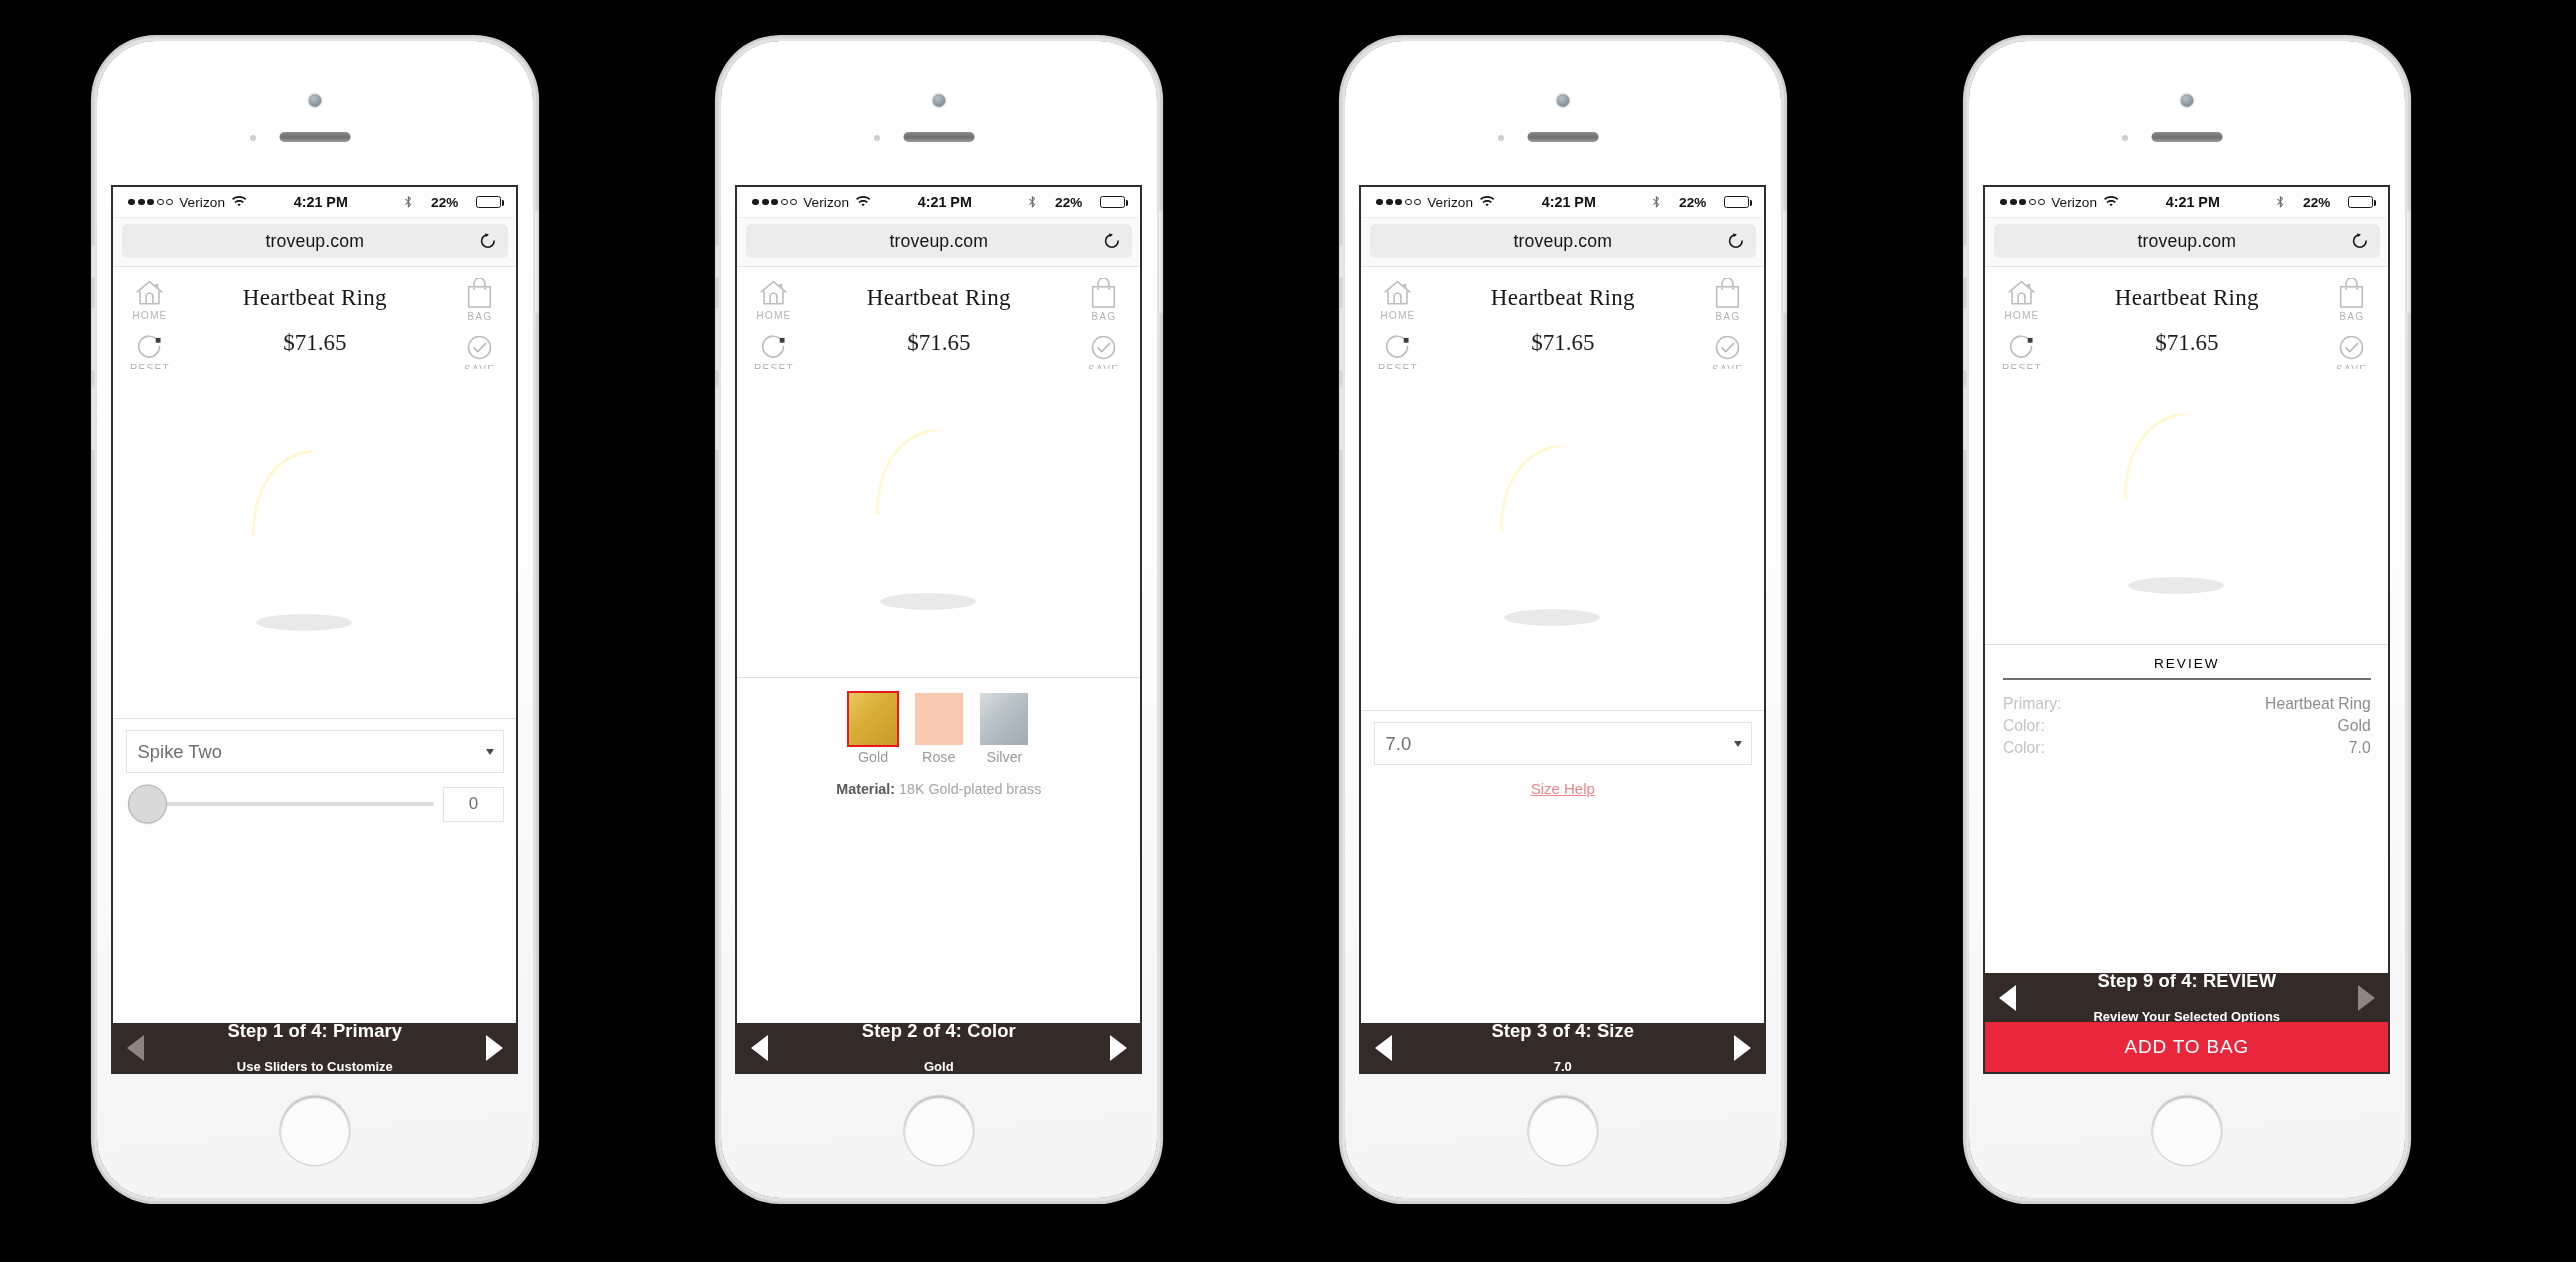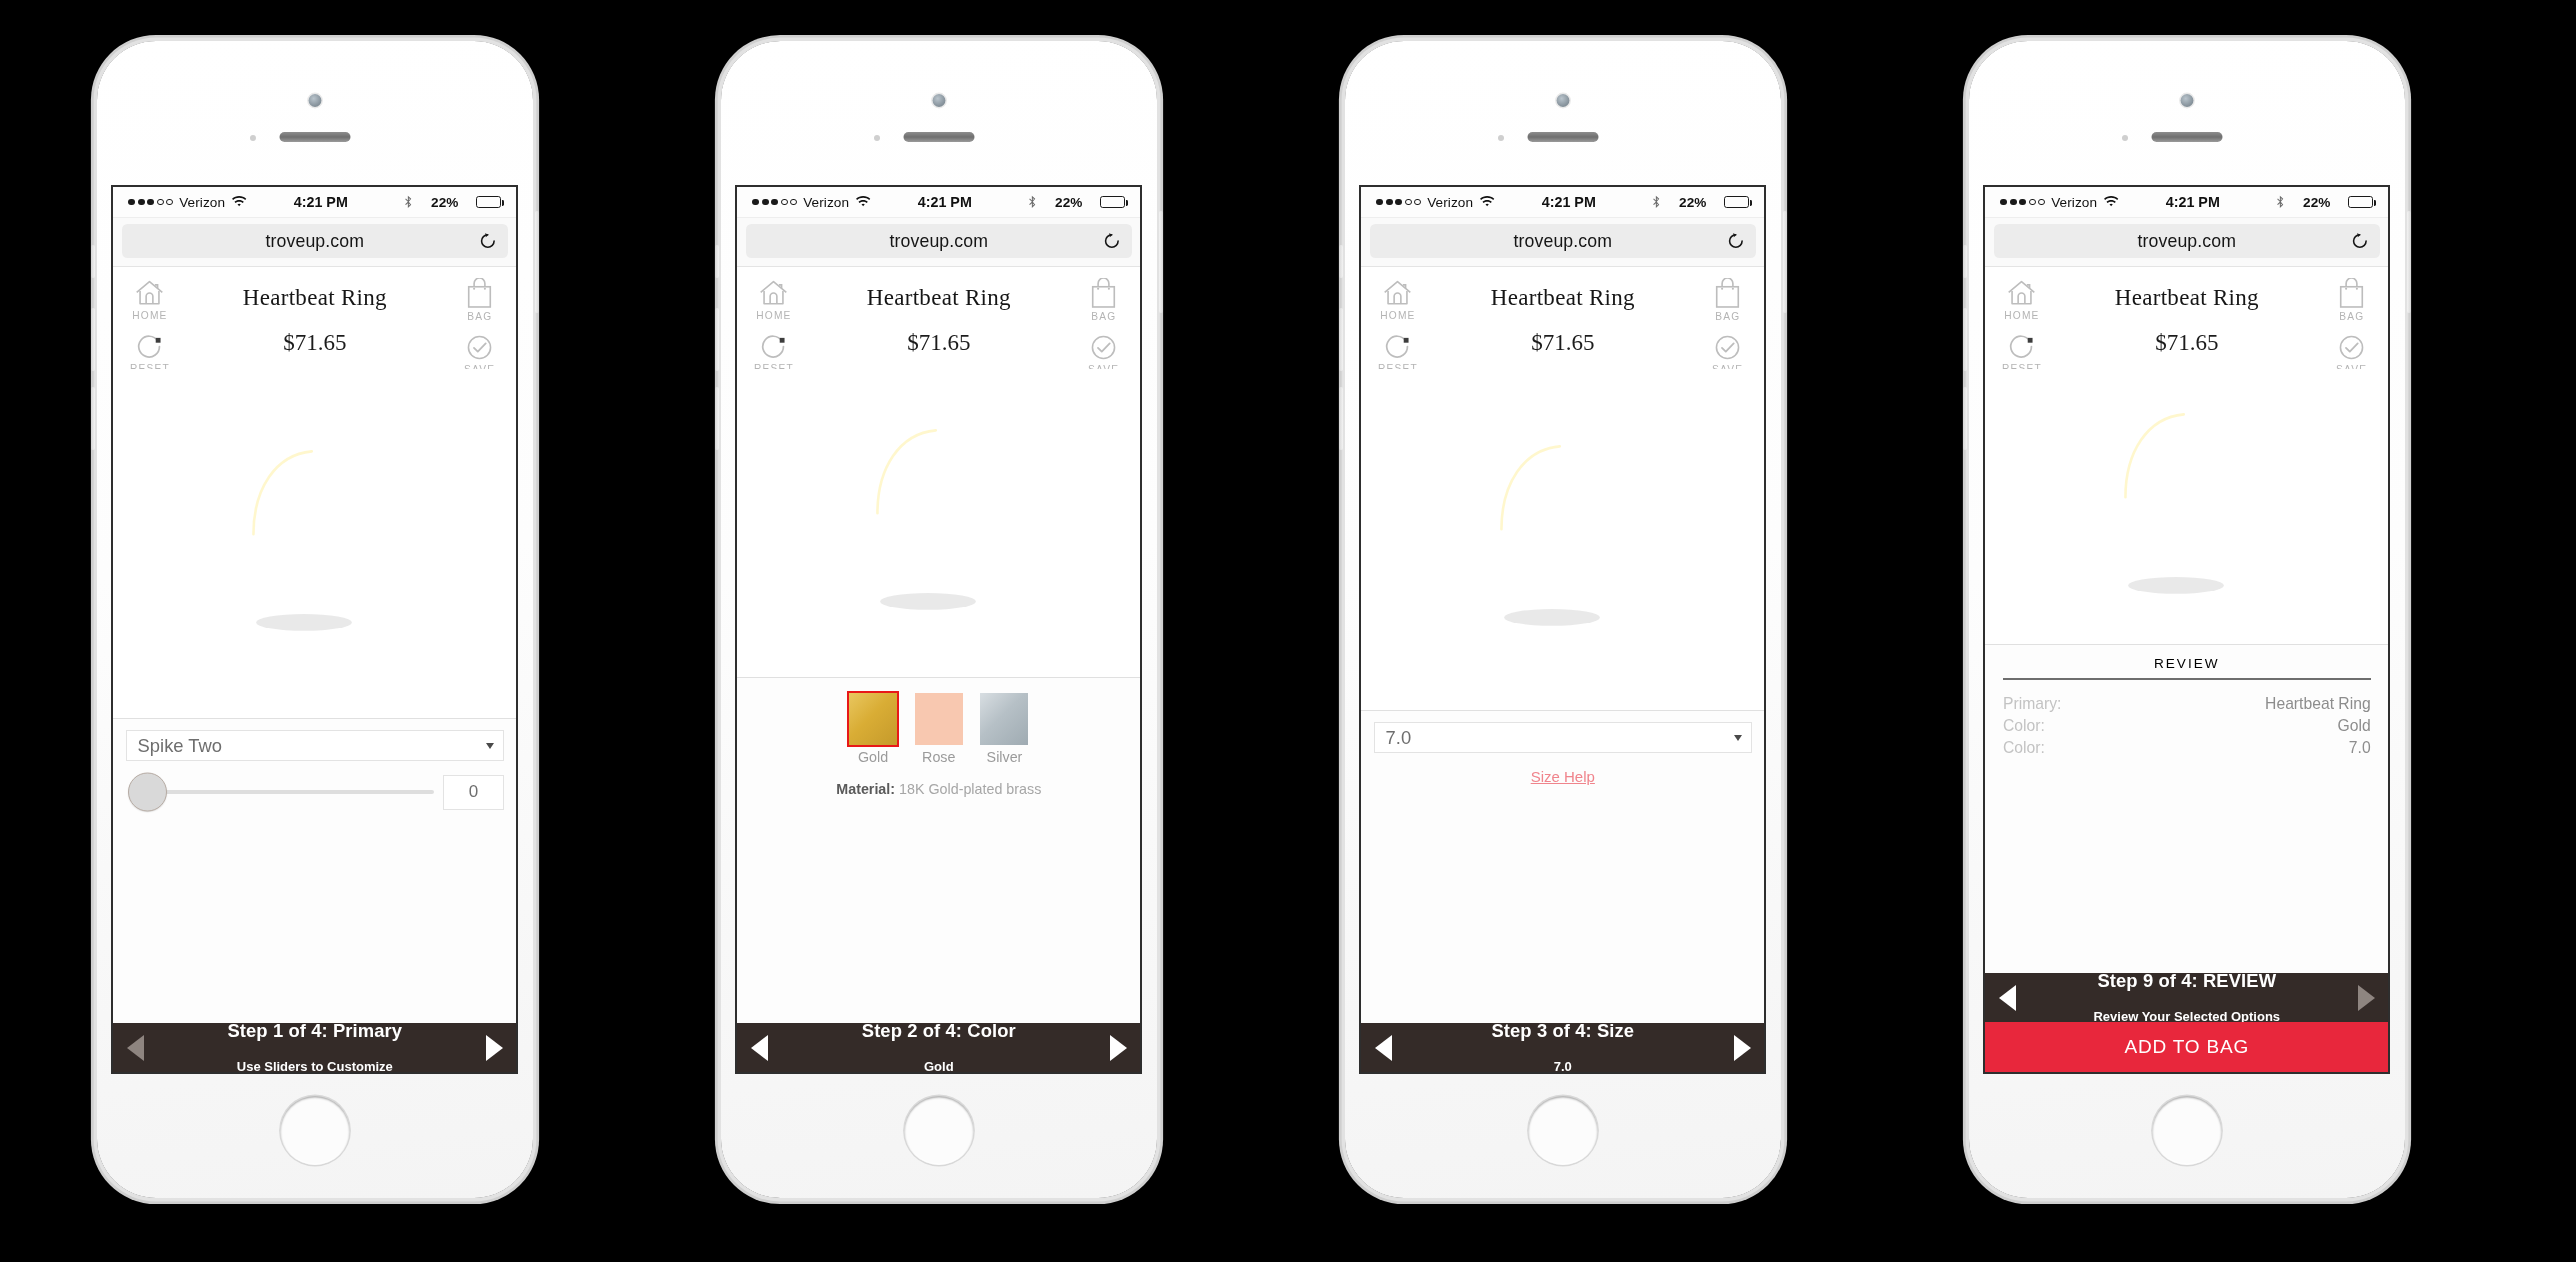--- a/index.html
+++ b/index.html
@@ -162,21 +162,21 @@
   .ring { display:block; }
 
   
   .panel {
     position:absolute; left:0; right:0;
     border-top:0.7px solid #e0e0e0;
     background:#fdfdfd;
     padding:11px 12.3px 6.8px;
   }
   .select {
-    height:31px; border:0.7px solid #e3e3e3; background:#fff;
+    height:43px; border:0.7px solid #e3e3e3; background:#fff;
     display:flex; align-items:center; padding:0 11px;
     font-size:18.4px; color:#6e6e6e; position:relative;
   }
   .select .caret {
     position:absolute; right:9.5px; top:50%; transform:translateY(-50%);
     width:0; height:0; border-left:4.8px solid transparent;
     border-right:4.8px solid transparent; border-top:6.1px solid #4a4a4a;
   }
   .sliderrow { display:flex; align-items:center; margin-top:13.6px; gap:9.5px; }
   .track {

